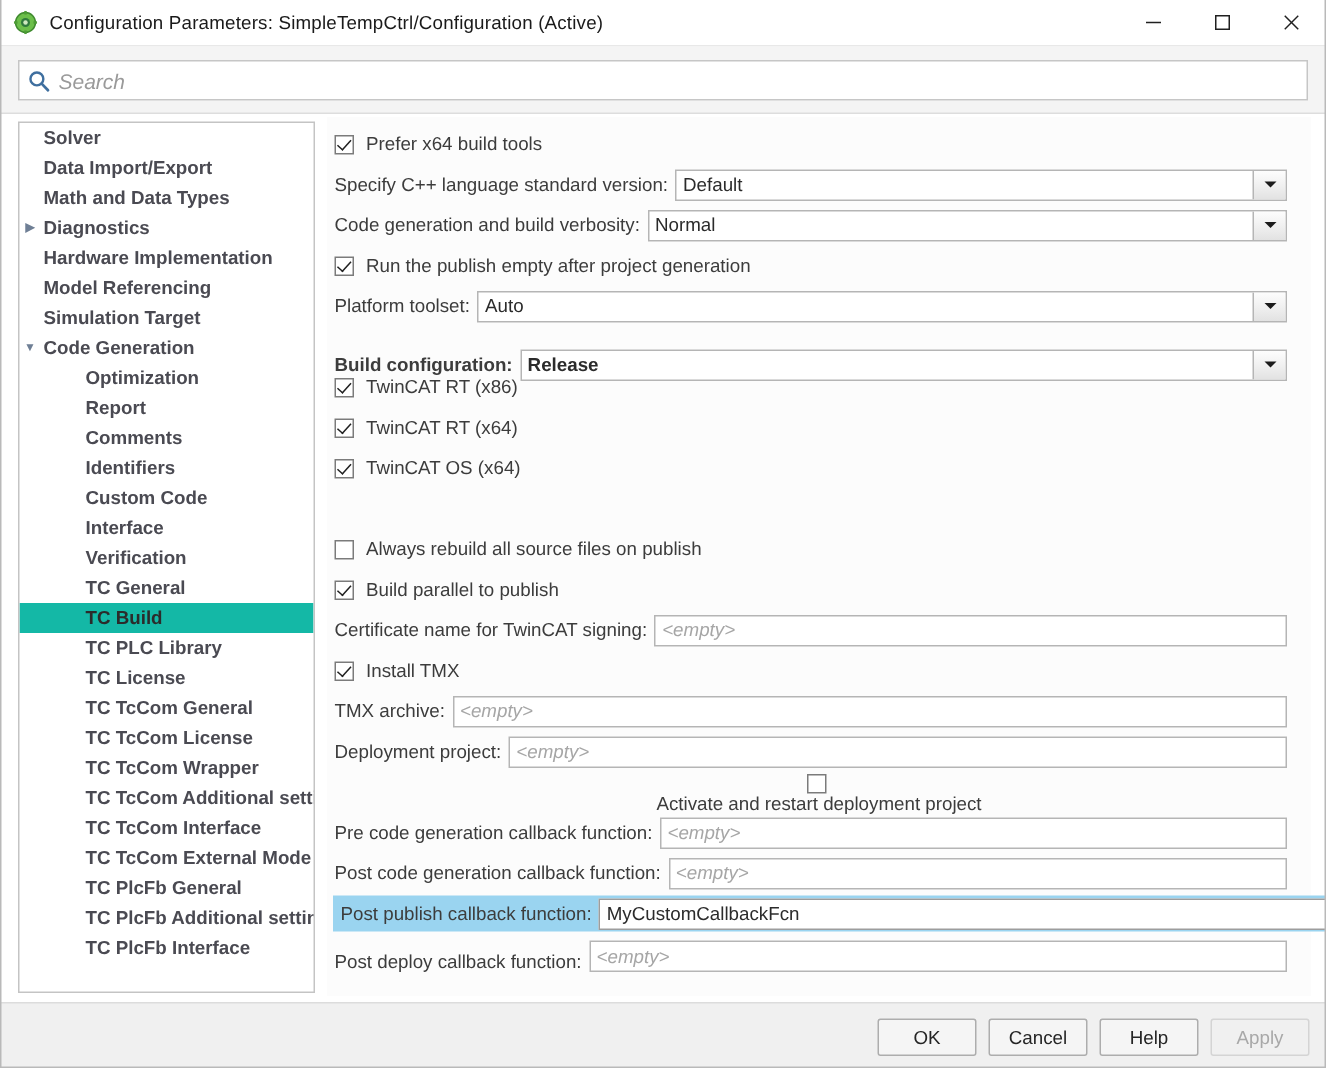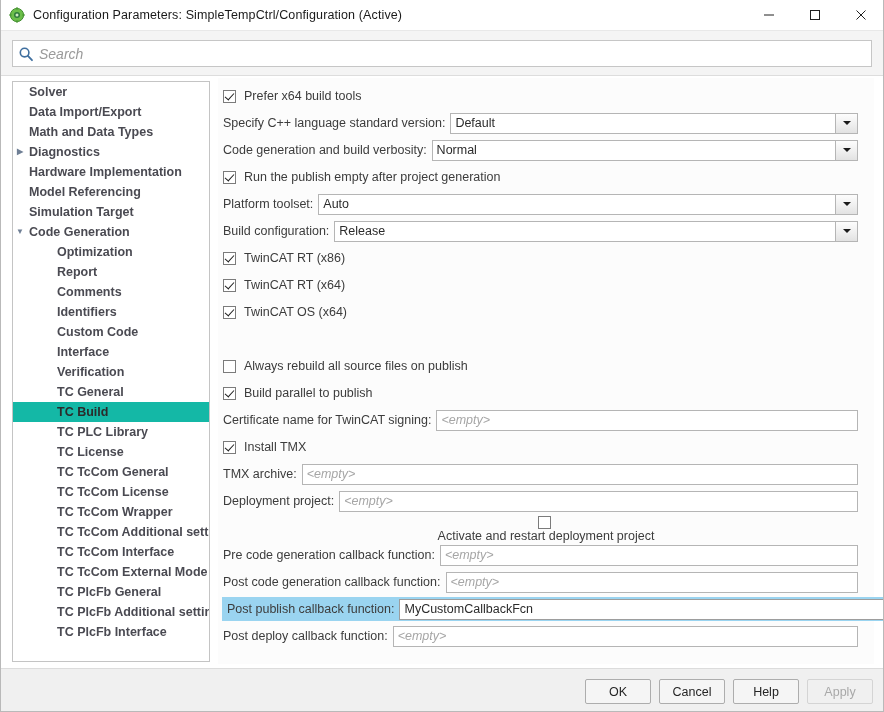--- a/index.html
+++ b/index.html
@@ -484,21 +484,21 @@
       </div>
       <div class="row" style="top: 114px; left: 0px; width: 640px;">
         <span class="flabel">Platform toolset:</span>
         <span class="combo">
           <span class="val">Auto</span>
           <span class="arrow">
             <i></i>
           </span>
         </span>
       </div>
-      <div class="row" style="top: 141px; left: 0px; width: 640px;">
+      <div class="row" style="top: 153px; left: 0px; width: 640px; font-weight: bold;">
         <span class="flabel">Build configuration:</span>
         <span class="combo">
           <span class="val">Release</span>
           <span class="arrow">
             <i></i>
           </span>
         </span>
       </div>
       <div class="row" style="top: 168px; left: 0px; width: 656px;">
         <span class="cb checked"></span>
@@ -557,21 +557,21 @@
         <span class="tinput">
           <span class="val empty">&lt;empty&gt;</span>
         </span>
       </div>
       <div class="row hl" style="top: 519px; left: 4px; width: 760px;">
         <span class="flabel">Post publish callback function:</span>
         <span class="tinput focused">
           <span class="val">MyCustomCallbackFcn</span>
         </span>
       </div>
-      <div class="row" style="top: 546px; left: 0px; width: 640px;">
+      <div class="row" style="top: 546px; left: 0px; width: 640px; align-items: flex-end;">
         <span class="flabel">Post deploy callback function:</span>
         <span class="tinput">
           <span class="val empty">&lt;empty&gt;</span>
         </span>
       </div>
     </div>
 
   <div class="bottombar">
     <div class="btn" style="left:585px; width:66px;">OK</div>
     <div class="btn" style="left:659px; width:66px;">Cancel</div>

